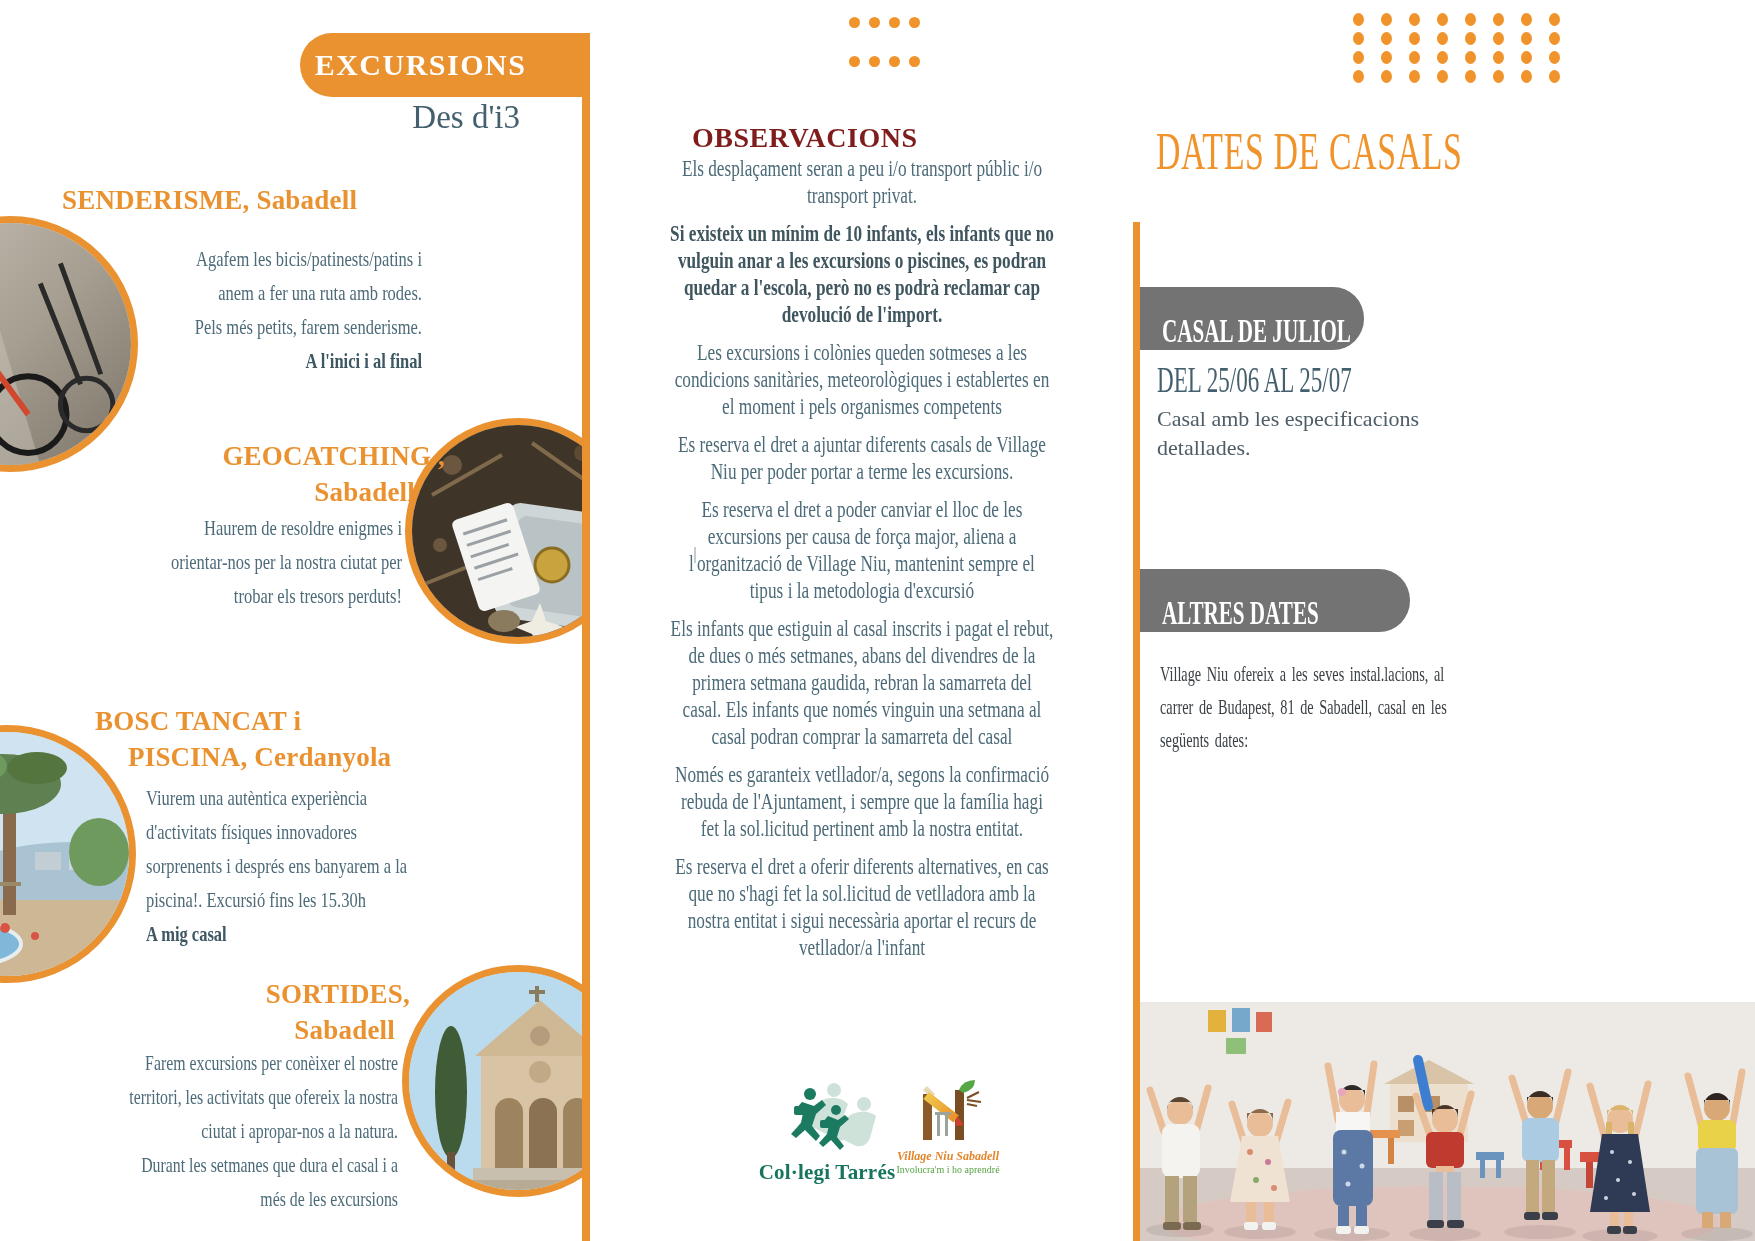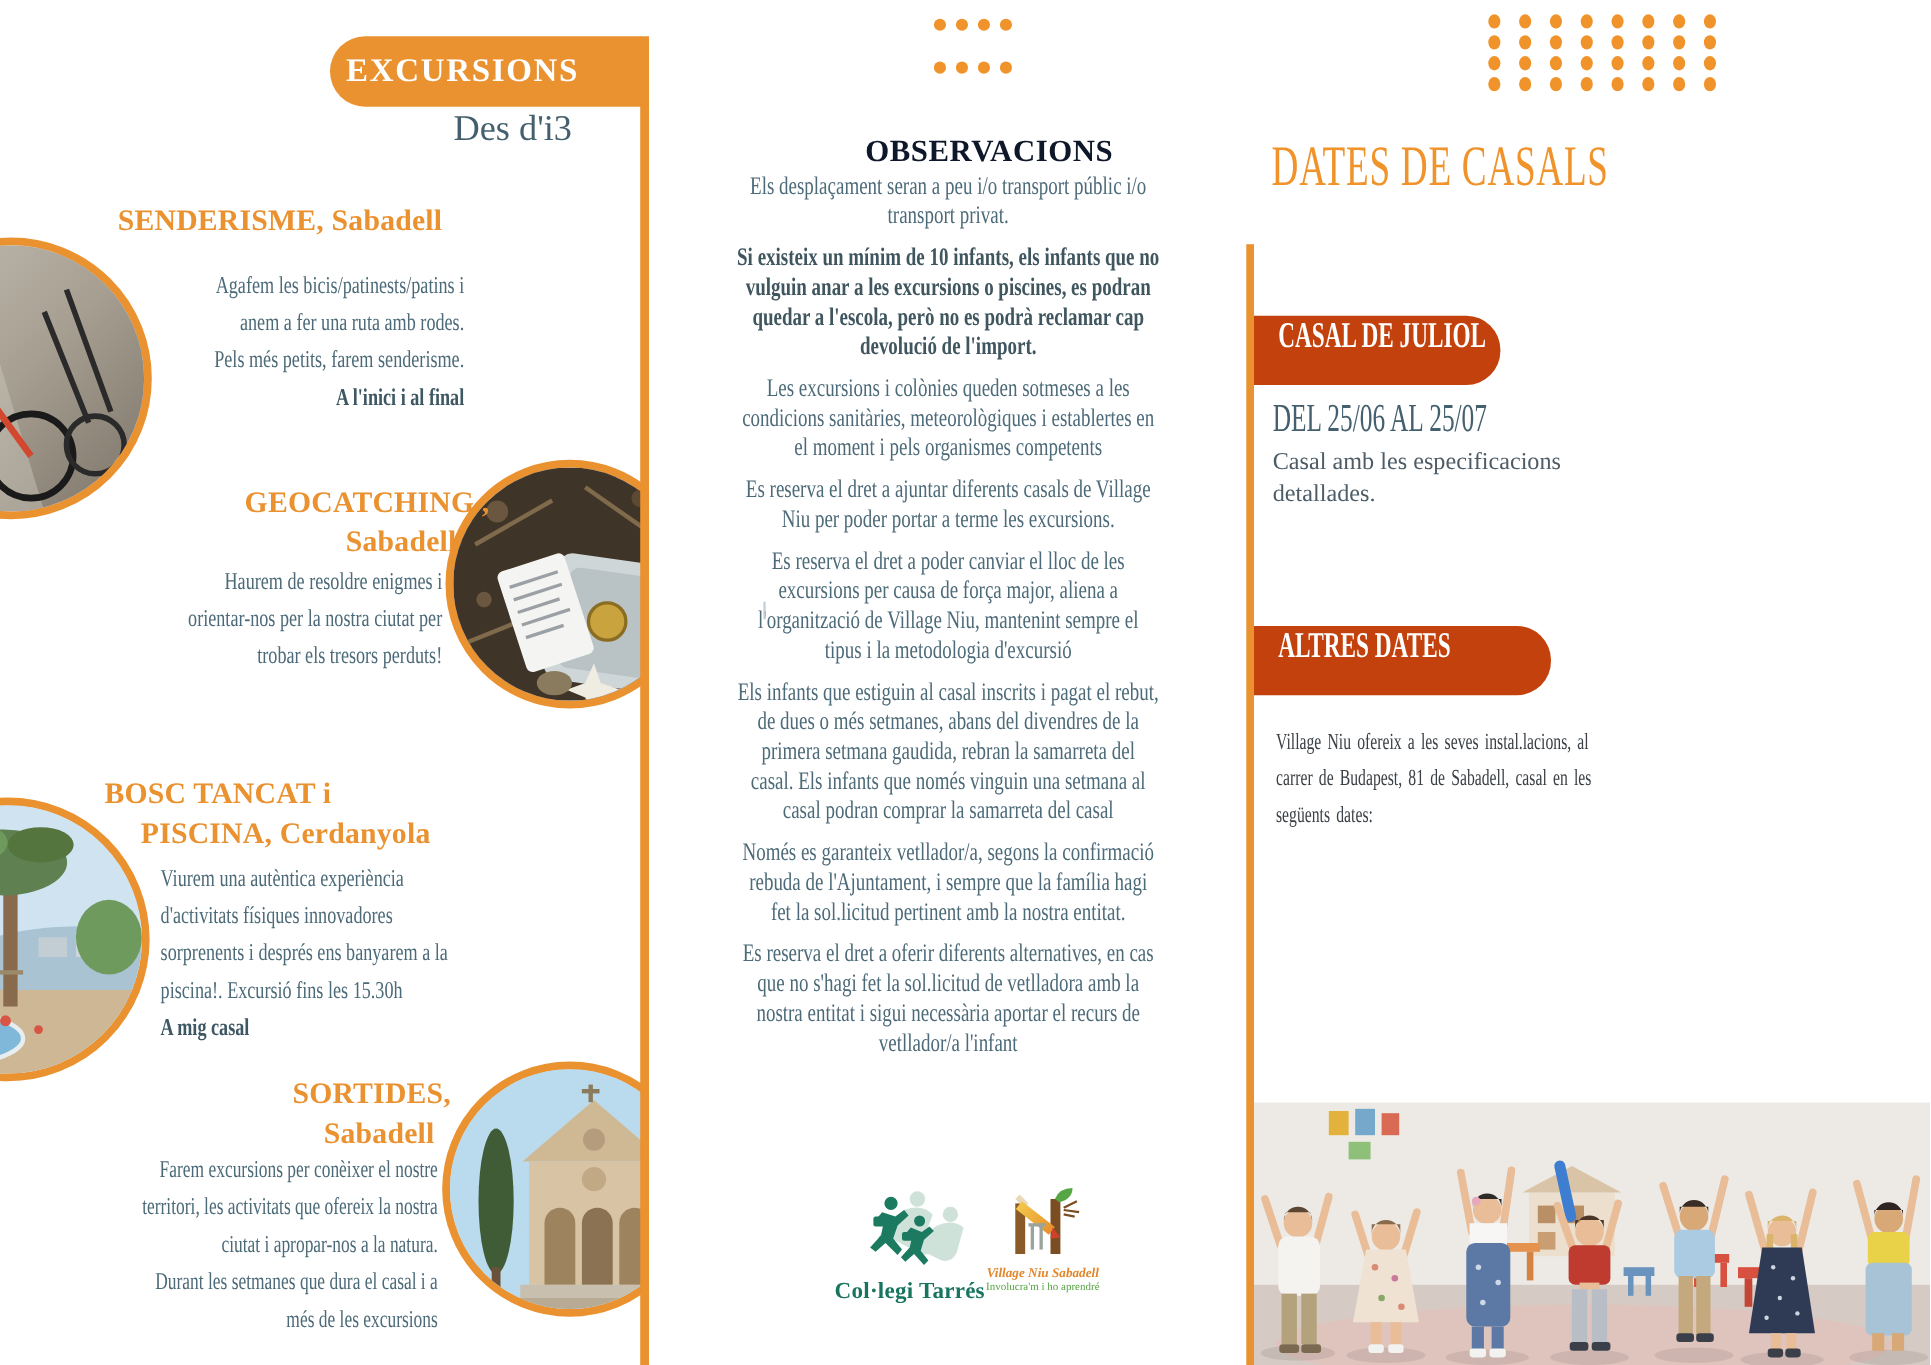--- a/index.html
+++ b/index.html
@@ -16,21 +16,21 @@
     left:300px;top:33px;width:283px;height:64px;background:#EA9130;
     border-radius:32px 0 0 32px; color:#fff;font-weight:bold;font-size:30px;
     letter-spacing:1.5px; line-height:64px; text-align:center; padding-right:42px;
     box-sizing:border-box;
   }
   #left-subtitle{left:320px;top:99px;width:200px;text-align:right;font-size:33px;color:#44606E;}
   .sec-title{color:#EA9130;font-weight:bold;font-size:27px;line-height:36px;letter-spacing:0.2px;}
   .sec-body{font-size:22px;line-height:34px;color:#4C6A78;}
   .sec-body .bold-line{font-weight:bold;color:#3D5763;}
   #s1-title{left:62px;top:182px;}
-  #s1-title .t2{margin-left:45px;}
+  #s1-title .t2{}
   #s1-body{left:22px;top:242px;width:400px;text-align:right;transform:scaleX(0.75);transform-origin:100% 0;}
   #s2-title{left:180px;top:438px;width:265px;text-align:right;}
   #s2-title .t2{padding-right:30px;}
   #s2-body{left:2px;top:511px;width:400px;text-align:right;transform:scaleX(0.75);transform-origin:100% 0;}
   #s3-title{left:95px;top:703px;}
   #s3-title .t2{margin-left:33px;}
   #s3-body{left:146px;top:781px;width:420px;text-align:left;transform:scaleX(0.75);transform-origin:0 0;}
   #s4-title{left:150px;top:976px;width:260px;text-align:right;}
   #s4-title .t2{padding-right:15px;}
   #s4-body{left:-77px;top:1046px;width:475px;text-align:right;transform:scaleX(0.72);transform-origin:100% 0;}
@@ -40,39 +40,39 @@
   #circle-geocache{left:405px;top:418px;width:212px;height:212px;}
   #circle-park{left:-122px;top:725px;width:244px;height:244px;}
   #circle-church{left:402px;top:965px;width:218px;height:218px;}
   .photo-circle svg{display:block;width:100%;height:100%;}
   
   #divider-left{left:582px;top:33px;width:8px;height:1208px;background:#EA9130;z-index:4;}
   #divider-right{left:1133px;top:222px;width:7px;height:1019px;background:#EA9130;z-index:4;}
   
   #middle-dots{left:849px;top:17px;display:grid;grid-template-columns:repeat(4,11px);grid-column-gap:9px;grid-row-gap:28px;}
   #middle-dots .dot{width:11px;height:11px;border-radius:50%;background:#F0932A;}
-  #observacions-heading{left:712px;top:122px;width:300px;text-align:right;font-weight:bold;font-size:28px;letter-spacing:0.5px;color:#0f172a;}
+  #observacions-heading{left:692px;top:122px;width:300px;text-align:left;font-weight:bold;font-size:28px;letter-spacing:0.5px;color:#7f1d1d;}
   #mid-text{left:542px;top:155px;width:640px;transform:scaleX(0.75);transform-origin:50% 0;
     font-size:23px;line-height:27px;color:#4C6A78;text-align:center;}
   #mid-text p{margin:0 0 11px 0;white-space:pre-line;}
   #mid-text p.bold{font-weight:bold;color:#40565F;}
   #stray-mark{left:694px;top:547px;width:2px;height:16px;background:#C3CCD2;}
   
   #tarres-logo{left:752px;top:1082px;width:150px;text-align:center;}
   #tarres-caption{font-size:21px;font-weight:bold;color:#17745F;margin-top:2px;letter-spacing:0.2px;}
   #villageniu-logo{left:893px;top:1080px;width:110px;text-align:center;}
   #villageniu-name{font-size:12px;font-weight:bold;font-style:italic;color:#E2862C;margin-top:1px;}
   #villageniu-tagline{font-size:10px;color:#58A344;}
   
   #corner-dots{left:1353px;top:13px;display:grid;grid-template-columns:repeat(8,11px);grid-column-gap:17px;grid-row-gap:6px;}
   #corner-dots .dot{width:11px;height:13px;border-radius:50%;background:#F0932A;}
   #dates-title{left:1156px;top:122px;font-size:52px;font-weight:400;color:#F0932A;white-space:nowrap;
     transform:scaleX(0.65);transform-origin:0 0;letter-spacing:1px;}
-  .right-badge{background:#c2410c;border-radius:0 31px 31px 0;color:#fff;font-weight:bold;
-    font-size:33px;box-sizing:border-box;padding-left:22px;display:flex;align-items:flex-start;z-index:5;}
+  .right-badge{background:#737373;border-radius:0 31px 31px 0;color:#fff;font-weight:bold;
+    font-size:33px;box-sizing:border-box;padding-left:22px;display:flex;align-items:flex-end;z-index:5;}
   #casal-badge{left:1140px;top:287px;width:224px;height:63px;}
   #altres-badge{left:1140px;top:569px;width:270px;height:63px;}
   #casal-dates{left:1157px;top:359px;font-size:36px;color:#44606E;white-space:nowrap;}
   #casal-desc{left:1157px;top:404px;width:345px;font-size:22px;line-height:29px;color:#4D5C66;white-space:pre-line;}
   #altres-intro{left:1160px;top:658px;width:500px;font-size:21px;line-height:33px;color:#3A4045;
     transform:scaleX(0.68);transform-origin:0 0;white-space:pre-line;word-spacing:3px;}
   #altres-bullets{left:1164px;top:773px;margin:0;padding:0;list-style:none;}
   #altres-bullets li{font-size:24px;line-height:31px;color:#2F373D;white-space:nowrap;}
   #altres-bullets li::before{content:"•";margin-right:14px;font-size:22px;}
   #classroom-photo{left:1140px;top:1002px;width:615px;height:239px;overflow:hidden;}

